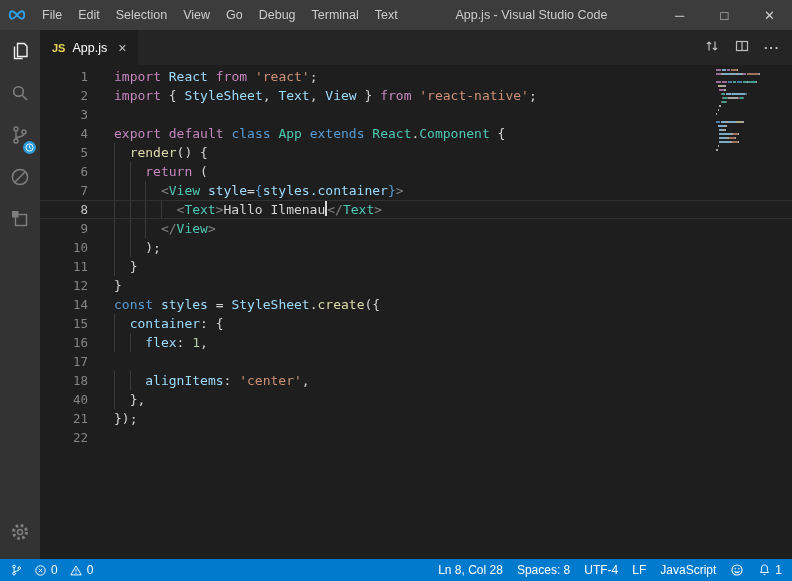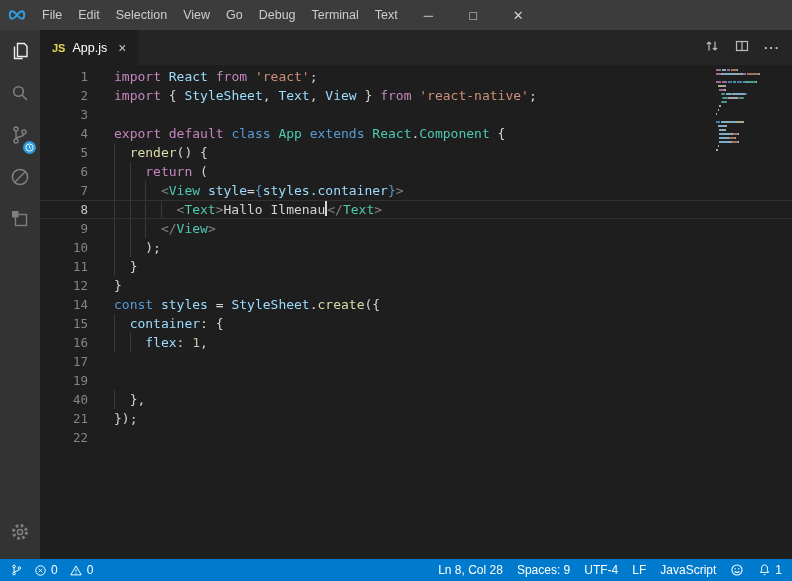--- a/index.html
+++ b/index.html
@@ -77,20 +77,21 @@
     <div class="menus">
       <div class="menu-item">File</div>
       <div class="menu-item">Edit</div>
       <div class="menu-item">Selection</div>
       <div class="menu-item">View</div>
       <div class="menu-item">Go</div>
       <div class="menu-item">Debug</div>
       <div class="menu-item">Terminal</div>
       <div class="menu-item">Text</div>
     </div>
+    <div class="window-title">App.js - Visual Studio Code</div>
     <div class="win-controls">
       <div class="win-btn">─</div>
       <div class="win-btn">□</div>
       <div class="win-btn">✕</div>
     </div>
   </div>
 
   <div class="main">
 
     <div class="activitybar">
@@ -200,21 +201,21 @@
             <div class="line"><span class="ln">7</span><span class="code"><span class="ind"></span><span class="ind"></span><span class="ind"></span><span style="color: rgb(128, 128, 128);">&lt;</span><span style="color: rgb(78, 201, 180);">View</span><span style="color: rgb(212, 212, 212);"> </span><span style="color: rgb(156, 220, 254);">style</span><span style="color: rgb(212, 212, 212);">=</span><span style="color: rgb(86, 156, 214);">{</span><span style="color: rgb(156, 220, 254);">styles.container</span><span style="color: rgb(86, 156, 214);">}</span><span style="color: rgb(128, 128, 128);">&gt;</span></span></div>
             <div class="line current"><span class="ln">8</span><span class="code"><span class="ind"></span><span class="ind"></span><span class="ind"></span><span class="ind"></span><span style="color: rgb(128, 128, 128);">&lt;</span><span style="color: rgb(78, 201, 180);">Text</span><span style="color: rgb(128, 128, 128);">&gt;</span><span style="color: rgb(212, 212, 212);">Hallo Ilmenau</span><span class="cursor"></span><span style="color: rgb(128, 128, 128);">&lt;/</span><span style="color: rgb(78, 201, 180);">Text</span><span style="color: rgb(128, 128, 128);">&gt;</span></span></div>
             <div class="line"><span class="ln">9</span><span class="code"><span class="ind"></span><span class="ind"></span><span class="ind"></span><span style="color: rgb(128, 128, 128);">&lt;/</span><span style="color: rgb(78, 201, 180);">View</span><span style="color: rgb(128, 128, 128);">&gt;</span></span></div>
             <div class="line"><span class="ln">10</span><span class="code"><span class="ind"></span><span class="ind"></span><span style="color: rgb(212, 212, 212);">);</span></span></div>
             <div class="line"><span class="ln">11</span><span class="code"><span class="ind"></span><span style="color: rgb(212, 212, 212);">}</span></span></div>
             <div class="line"><span class="ln">12</span><span class="code"><span style="color: rgb(212, 212, 212);">}</span></span></div>
             <div class="line"><span class="ln">14</span><span class="code"><span style="color: rgb(86, 156, 214);">const</span><span style="color: rgb(212, 212, 212);"> </span><span style="color: rgb(156, 220, 254);">styles</span><span style="color: rgb(212, 212, 212);"> = </span><span style="color: rgb(156, 220, 254);">StyleSheet</span><span style="color: rgb(212, 212, 212);">.</span><span style="color: rgb(220, 220, 170);">create</span><span style="color: rgb(212, 212, 212);">({</span></span></div>
             <div class="line"><span class="ln">15</span><span class="code"><span class="ind"></span><span style="color: rgb(156, 220, 254);">container</span><span style="color: rgb(212, 212, 212);">: {</span></span></div>
             <div class="line"><span class="ln">16</span><span class="code"><span class="ind"></span><span class="ind"></span><span style="color: rgb(156, 220, 254);">flex</span><span style="color: rgb(212, 212, 212);">: </span><span style="color: rgb(181, 206, 168);">1</span><span style="color: rgb(212, 212, 212);">,</span></span></div>
             <div class="line"><span class="ln">17</span></div>
-            <div class="line"><span class="ln">19</span></div>
+            <div class="line"><span class="ln">18</span><span class="code"><span class="ind"></span><span class="ind"></span><span style="color: rgb(156, 220, 254);">alignItems</span><span style="color: rgb(212, 212, 212);">: </span><span style="color: rgb(206, 145, 120);">'center'</span><span style="color: rgb(212, 212, 212);">,</span></span></div>
             <div class="line"><span class="ln">40</span><span class="code"><span class="ind"></span><span style="color: rgb(212, 212, 212);">},</span></span></div>
             <div class="line"><span class="ln">21</span><span class="code"><span style="color: rgb(212, 212, 212);">});</span></span></div>
             <div class="line"><span class="ln">22</span><span class="code"></span></div>
           </div>
         <div class="minimap">
             <div class="mm-line">
               <span style="width: 0px;"></span>
               <span style="width: 4.8px; background: rgb(197, 134, 192); opacity: 0.75;"></span>
               <span style="width: 1px; background: transparent; opacity: 0.75;"></span>
               <span style="width: 4px; background: rgb(156, 220, 254); opacity: 0.75;"></span>
@@ -401,21 +402,21 @@
               <path d="M8 2.4 14.4 13.4H1.6Z" fill="none" stroke="#ffffff" stroke-width="1.2"></path>
               <path d="M8 6.4v3" stroke="#ffffff" stroke-width="1.2"></path>
               <circle cx="8" cy="11.3" r="0.7" fill="#ffffff"></circle>
             </svg>
         </span>
         <span>0</span>
       </div>
     </div>
     <div class="sb-right">
       <div class="sb-item">Ln 8, Col 28</div>
-      <div class="sb-item">Spaces: 9</div>
+      <div class="sb-item">Spaces: 8</div>
       <div class="sb-item">UTF-4</div>
       <div class="sb-item">LF</div>
       <div class="sb-item">JavaScript</div>
       <div class="sb-item">
         <span>
           <svg width="14" height="14" viewBox="0 0 16 16">
               <circle cx="8" cy="8" r="5.8" fill="none" stroke="#ffffff" stroke-width="1.2"></circle>
               <circle cx="5.9" cy="6.5" r="0.8" fill="#ffffff"></circle>
               <circle cx="10.1" cy="6.5" r="0.8" fill="#ffffff"></circle>
               <path d="M5.2 9.6c1.2 1.5 4.4 1.5 5.6 0" fill="none" stroke="#ffffff" stroke-width="1.2"></path>

